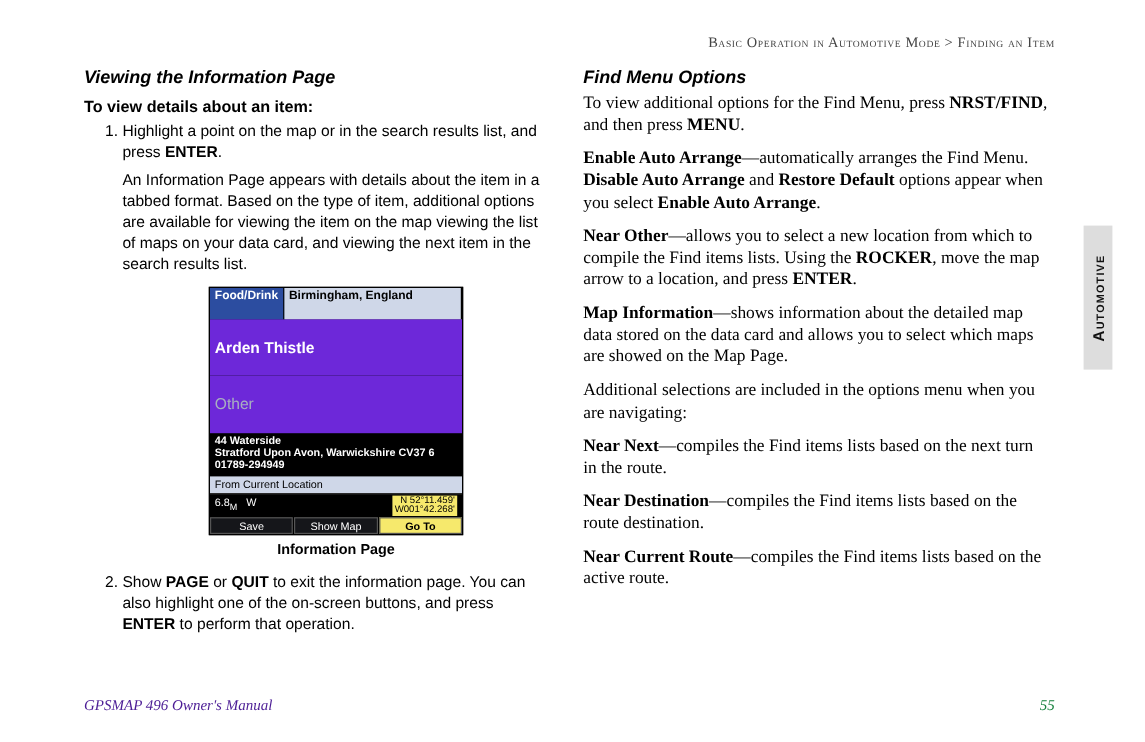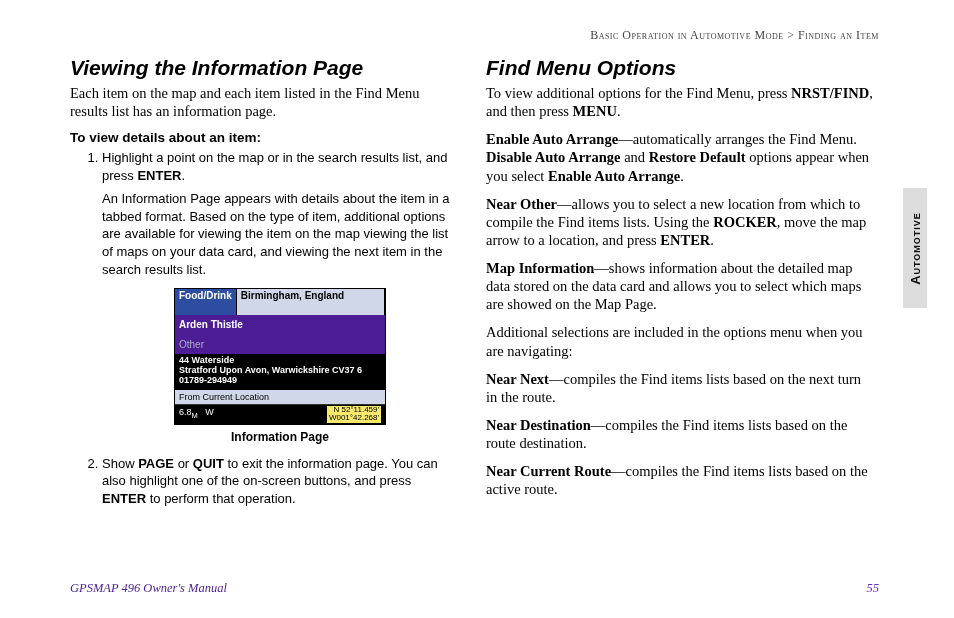--- a/index.html
+++ b/index.html
@@ -29,21 +29,21 @@
     display: flex;
     gap: 28px;
   }
   .col {
     width: 50%;
   }
   h3.section {
     font-family: Arial, Helvetica, sans-serif;
     font-weight: bold;
     font-style: italic;
-    font-size: 21px;
+    font-size: 15px;
     margin: 4px 0 2px 0;
   }
   p.body {
     font-size: 14.5px;
     line-height: 1.25;
     margin: 4px 0 10px 0;
   }
   .sans-bold {
     font-family: Arial, Helvetica, sans-serif;
     font-weight: bold;
@@ -96,23 +96,23 @@
     color: #fff;
     padding: 0 4px;
     border-right: 1px solid #000;
   }
   .device .tab.sel {
     background: #cfd7e8;
     color: #000;
     flex: 1;
   }
   .device .section-row {
-    background: #4c1d95;
-    padding: 3px 4px;
-    font-size: 10px;
+    background: #6d28d9;
+    padding: 15px 4px;
+    font-size: 13px;
     color: #a8b0c0;
   }
   .device .hi {
     color: #fff;
     font-weight: bold;
   }
   .device .gray-band {
     background: #cfd7e8;
     color: #000;
     padding: 1px 4px;
@@ -179,40 +179,39 @@
     font-style: italic;
     font-size: 12.5px;
     color: #4c1d95;
   }
   .footer-right {
     position: absolute;
     right: 75px;
     bottom: 22px;
     font-style: italic;
     font-size: 12.5px;
-    color: #6d28d9;
+    color: #15803d;
   }
   b.k { font-family: "Times New Roman", serif; }
 </style>
 </head>
 <body>
 
 <div class="header-line">
   <span>Basic Operation in Automotive Mode</span><span> &gt; </span><span>Finding an Item</span>
 </div>
 
 <div class="side-tab">
   <span>Automotive</span>
 </div>
 
 <div class="columns">
 
   <div class="col">
     <h3 class="section">Viewing the Information Page</h3>
-    <p class="body">Each item on the map and each item listed in the Find Menu results list has an information page.</p>
 
     <div class="sans-bold">To view details about an item:</div>
     <ol class="steps">
       <li>
         <span>Highlight a point on the map or in the search results list, and press </span><b>ENTER</b><span>.</span>
         <p class="sub">An Information Page appears with details about the item in a tabbed format. Based on the type of item, additional options are available for viewing the item on the map viewing the list of maps on your data card, and viewing the next item in the search results list.</p>
 
         <div class="figure-wrap">
           <div class="device">
             <div class="top">
@@ -226,20 +225,25 @@
               <div class="hi">Stratford Upon Avon, Warwickshire CV37 6</div>
               <div class="hi">01789-294949</div>
             </div>
             <div class="gray-band">From Current Location</div>
             <div class="dist-row">
               <div><span>6.8</span><sub>M</sub>&nbsp;&nbsp;&nbsp;<span>W</span></div>
               <div style="text-align:right;background:#f6e96c;color:#000;padding:0 2px;line-height:1.05;font-size:8px;">
                 <div>N  52°11.459'</div>
                 <div>W001°42.268'</div>
               </div>
+            </div>
+            <div class="btns">
+              <div>Save</div>
+              <div>Show Map</div>
+              <div>Go To</div>
             </div>
           </div>
           <div class="caption">Information Page</div>
         </div>
       </li>
       <li>
         <span>Show </span><b>PAGE</b><span> or </span><b>QUIT</b><span> to exit the information page. You can also highlight one of the on-screen buttons, and press </span><b>ENTER</b><span> to perform that operation.</span>
       </li>
     </ol>
   </div>

